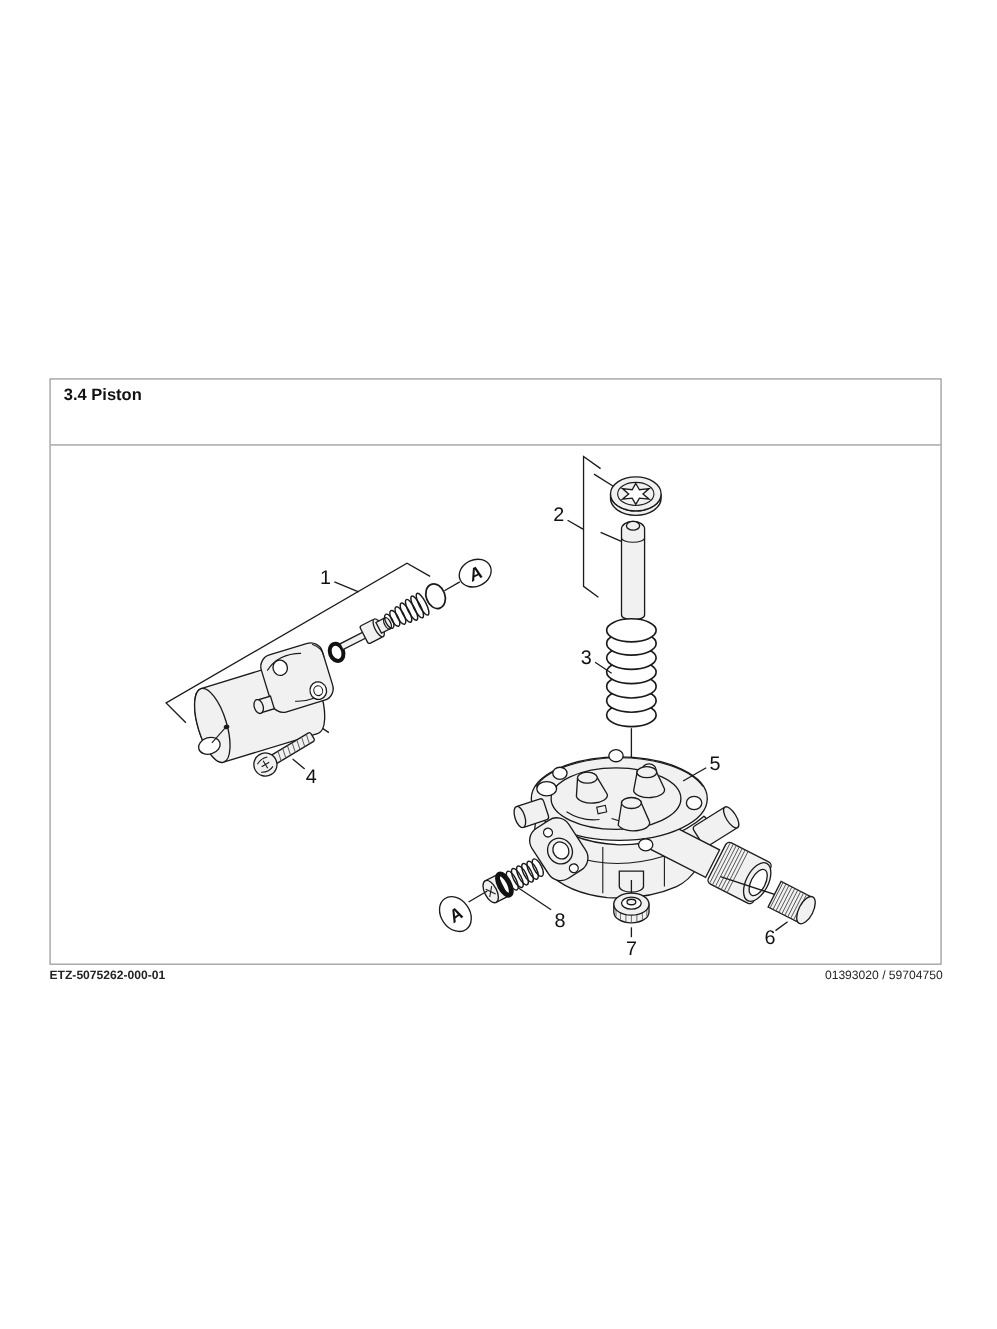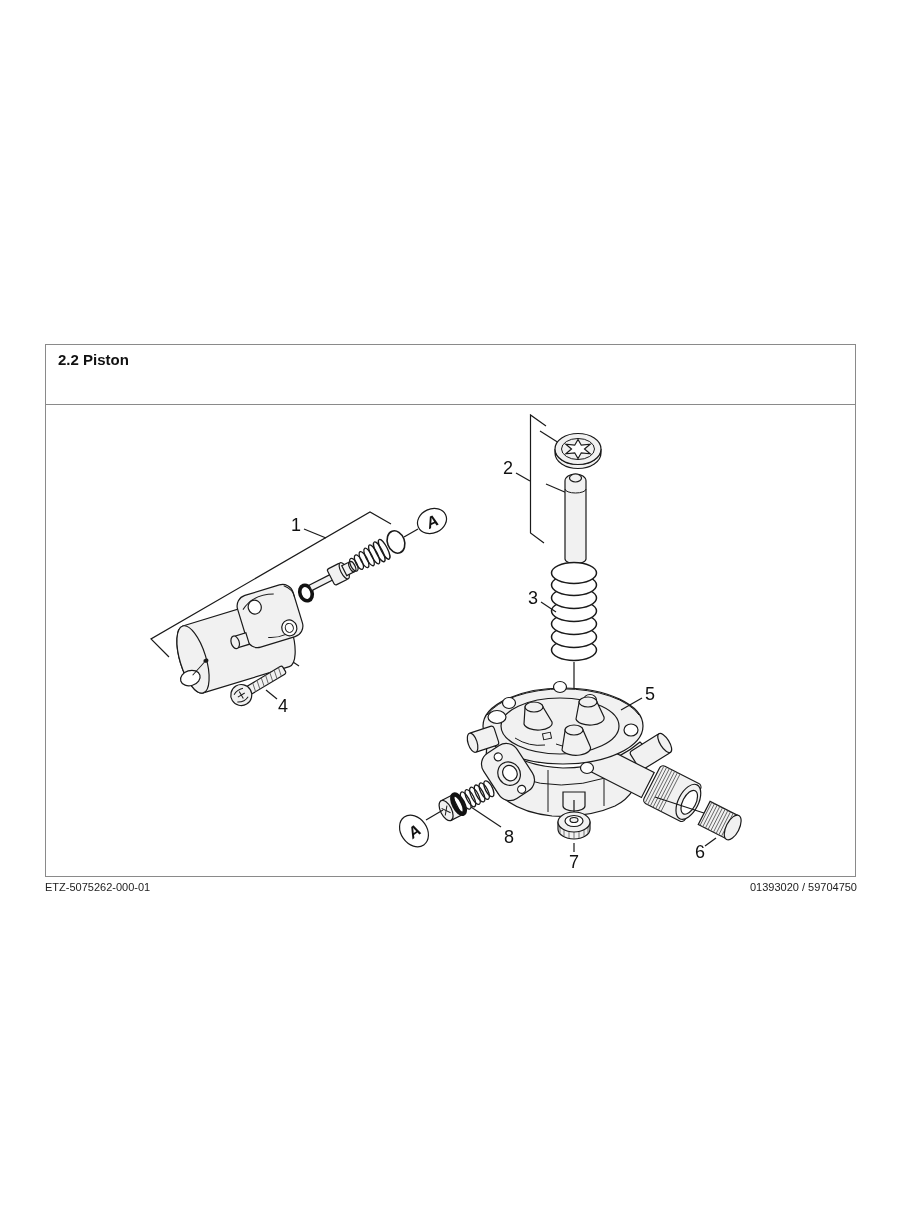--- a/index.html
+++ b/index.html
@@ -1,38 +1,38 @@
 <!DOCTYPE html>
 <html><head>
 <meta charset="utf-8">
 <style>
   html,body{margin:0;padding:0;background:#ffffff;}
   body{width:906px;height:1208px;position:relative;font-family:"Liberation Sans",sans-serif;overflow:hidden;}
   .frame{position:absolute;left:45px;top:344px;width:811px;height:533px;border:1px solid #8a8a8a;background:#ffffff;box-sizing:border-box;}
   .frame-header{position:absolute;left:0;top:0;width:100%;height:60px;border-bottom:1px solid #8a8a8a;box-sizing:border-box;}
   .frame-title{position:absolute;left:12px;top:6px;font-size:15px;font-weight:bold;color:#111111;}
-  .footer-left{position:absolute;left:45px;top:881px;font-size:11px;color:#222222;}
+  .footer-left{position:absolute;left:45px;top:881px;font-size:11px;color:#222222;font-weight:bold;}
   .footer-right{position:absolute;right:49px;top:881px;font-size:11px;color:#222222;}
   svg{position:absolute;left:0;top:0;}
   .ln{stroke:#1a1a1a;stroke-width:1.2;fill:none;}
   .thin{stroke:#1a1a1a;stroke-width:1;fill:none;}
   .part{stroke:#1a1a1a;stroke-width:1.2;fill:#f1f1f1;}
   .part-w{stroke:#1a1a1a;stroke-width:1.2;fill:#ffffff;}
   .coil{stroke:#1a1a1a;stroke-width:1.5;fill:#ffffff;}
   .coil-s{stroke:#1a1a1a;stroke-width:1.3;fill:none;}
   .callout{font-size:18px;fill:#111111;}
   .marker-a{font-size:16px;font-weight:bold;font-style:italic;fill:#111111;}
   .knurl{stroke:#555555;stroke-width:0.8;}
 </style>
 </head>
 <body>
 
 <div class="frame">
   <div class="frame-header">
-    <div class="frame-title">2.2 Piston</div>
+    <div class="frame-title">3.4 Piston</div>
   </div>
 </div>
 
 <div class="footer-left">ETZ-5075262-000-01</div>
 <div class="footer-right">01393020 / 59704750</div>
 
 <svg width="906" height="1208" viewBox="0 0 906 1208">
 
   <g>
 

